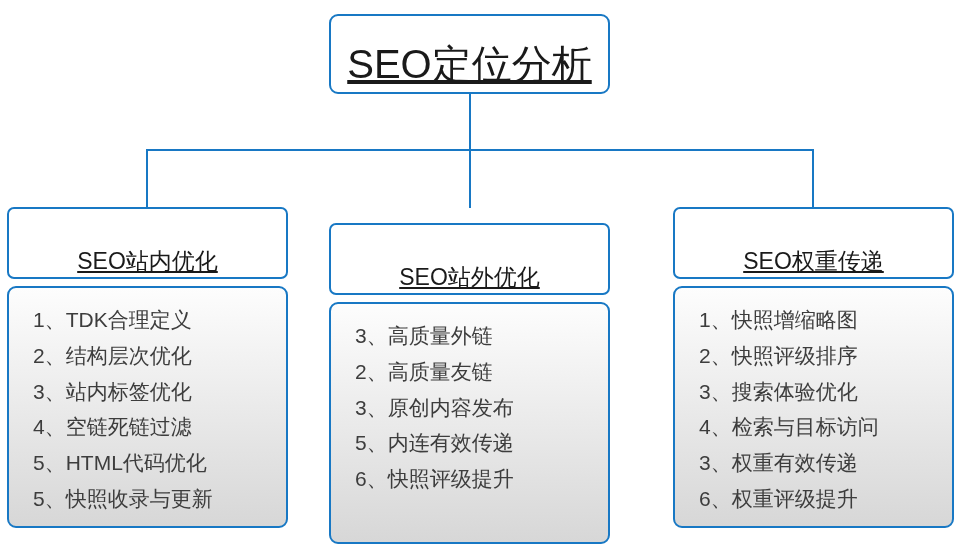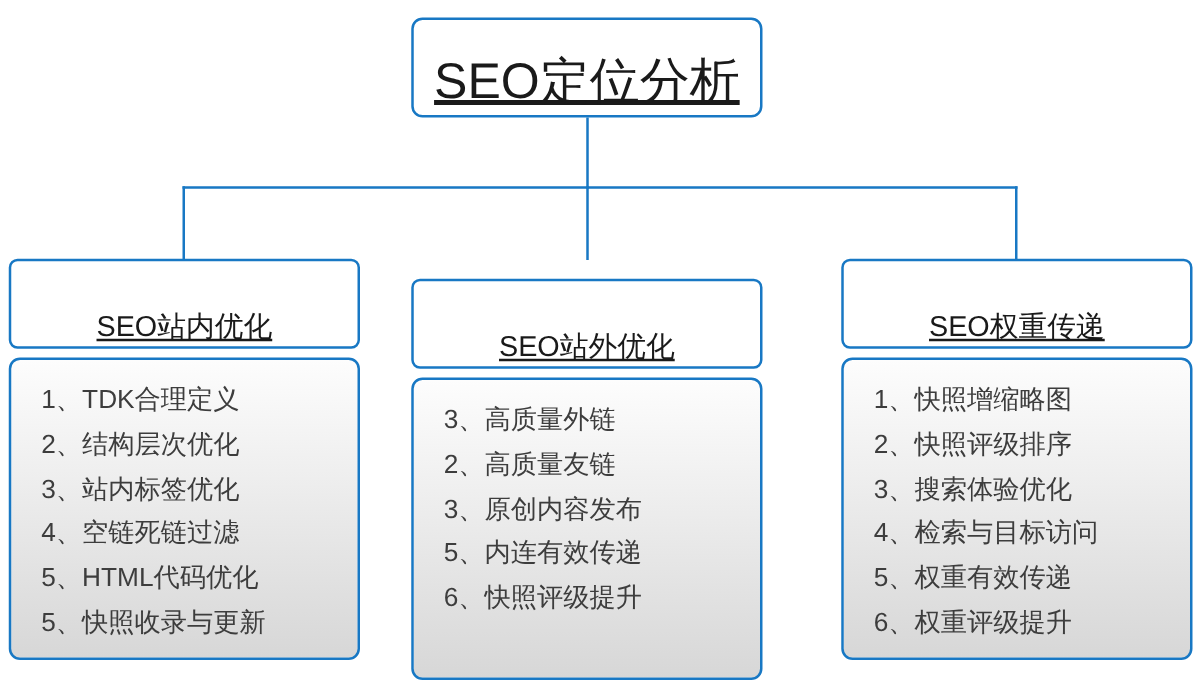--- a/index.html
+++ b/index.html
@@ -103,17 +103,17 @@
   </div>
 
   <div class="node header col2">
     <span>SEO权重传递</span>
   </div>
   <div class="listbox col2">
     <div class="item">1、快照增缩略图</div>
     <div class="item">2、快照评级排序</div>
     <div class="item">3、搜索体验优化</div>
     <div class="item">4、检索与目标访问</div>
-    <div class="item">5、权重有效传递</div>
+    <div class="item">3、权重有效传递</div>
     <div class="item">6、权重评级提升</div>
   </div>
 
 </div>
 
 </body></html>

